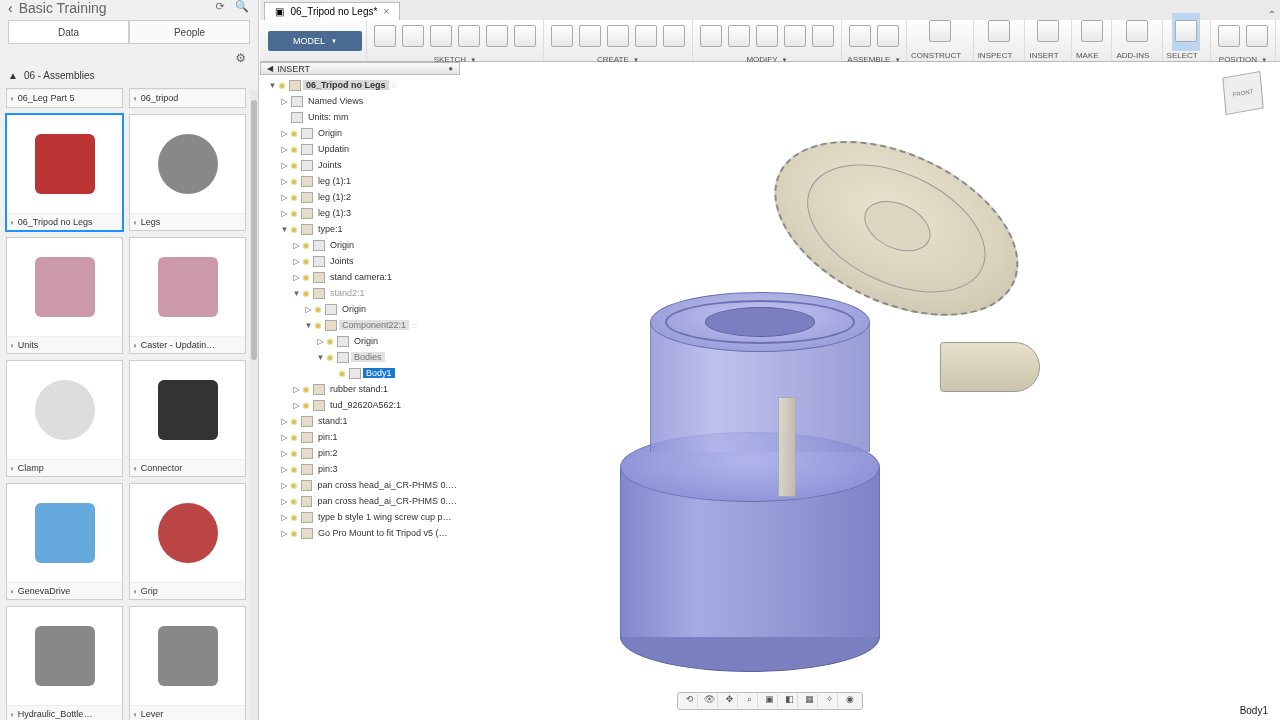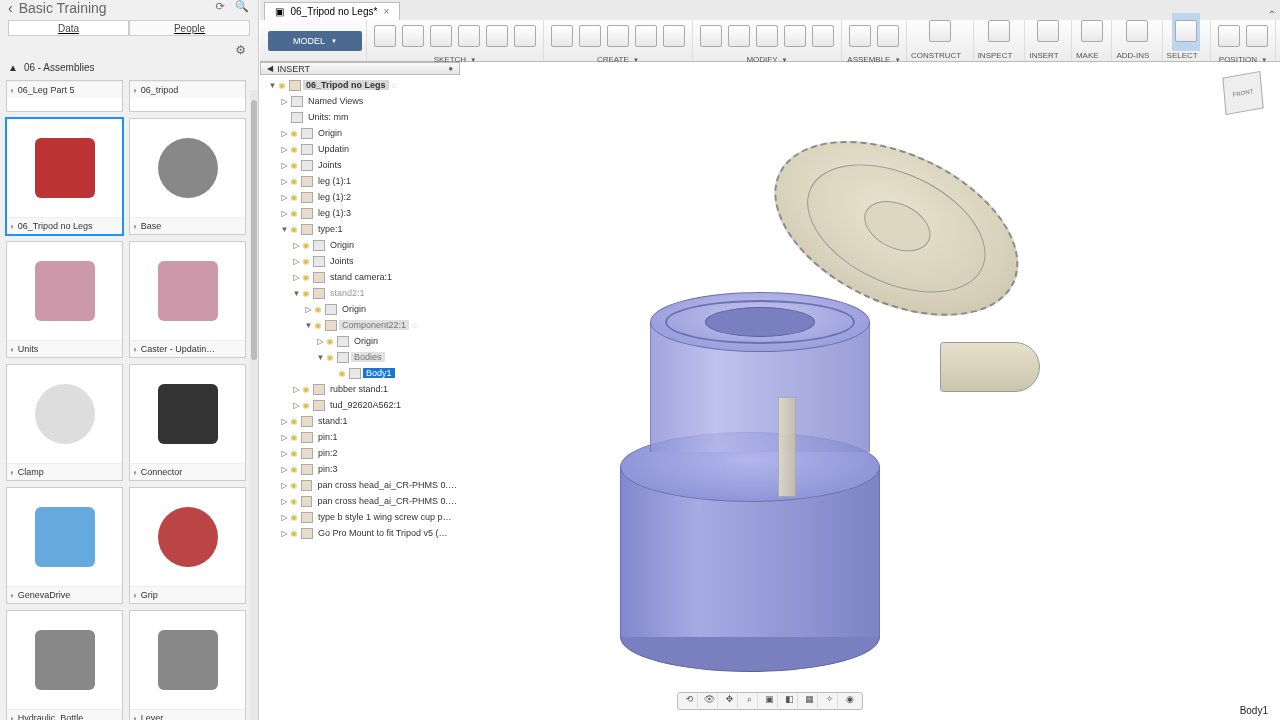--- a/index.html
+++ b/index.html
@@ -4,30 +4,30 @@
 <style>
 * { margin: 0; padding: 0; box-sizing: border-box; font-family: "Segoe UI", Arial, sans-serif; }
 body { width: 1280px; height: 720px; background: #fff; overflow: hidden; position: relative; }
 
 
 .data-panel { position: absolute; left: 0; top: 0; width: 259px; height: 720px; background: #f0f0f0; border-right: 1px solid #ccc; display: flex; flex-direction: column; }
 .dp-header { height: 16px; display: flex; align-items: center; padding: 0 8px; background: #f0f0f0; }
 .dp-back { font-size: 14px; color: #555; margin-right: 6px; }
 .dp-title { font-size: 14px; color: #666; flex: 1; }
 .dp-refresh, .dp-search { width: 16px; height: 16px; margin-left: 6px; color: #666; font-size: 11px; text-align: center; }
-.dp-tabs { display: flex; height: 16px; margin: 4px 8px; text-decoration: underline; }
+.dp-tabs { display: flex; height: 24px; margin: 4px 8px; }
 .dp-tab { flex: 1; font-size: 10px; color: #444; background: #fafafa; border: 1px solid #ccc; display: flex; align-items: center; justify-content: center; }
 .dp-tab.active { background: #fff; }
 .dp-settings-row { height: 18px; text-align: right; padding: 0 12px; }
 .dp-gear { font-size: 12px; color: #666; }
 .dp-crumb { height: 18px; padding: 0 8px; font-size: 10px; color: #333; display: flex; align-items: center; }
 .dp-crumb-icon { margin-right: 6px; }
 .dp-grid { flex: 1; overflow: hidden; padding: 4px 6px; display: flex; flex-wrap: wrap; gap: 6px; align-content: flex-start; }
 .thumb { width: 117px; height: 117px; background: #fff; border: 1px solid #ccc; position: relative; display: flex; flex-direction: column; }
-.thumb.half { height: 32px; }
+.thumb.half { height: 20px; }
 .thumb.sel { border: 1px solid #1e90ff; box-shadow: 0 0 0 1px #1e90ff; }
 .thumb-img { flex: 1; display: flex; align-items: center; justify-content: center; overflow: hidden; }
 .thumb-label { height: 17px; font-size: 9px; color: #333; padding: 2px 3px; display: flex; align-items: center; background: #f8f8f8; border-top: 1px solid #eee; white-space: nowrap; text-overflow: ellipsis; overflow: hidden; }
 .thumb-label::before { content: "◐"; margin-right: 3px; font-size: 8px; color: #888; }
 .dp-scrollbar { position: absolute; right: 0; top: 90px; bottom: 0; width: 8px; background: #e8e8e8; }
 .dp-scroll-thumb { position: absolute; left: 1px; right: 1px; top: 10px; height: 260px; background: #bbb; border-radius: 3px; }
 
 
 .main { position: absolute; left: 260px; top: 0; right: 0; height: 720px; background: #fff; display: flex; flex-direction: column; }
 .doc-tabs { height: 20px; background: #eaeaea; display: flex; align-items: flex-end; padding-left: 4px; }
@@ -132,21 +132,21 @@
       <div class="thumb sel">
         <div class="thumb-img">
           <div class="shape-demo" style="background: rgb(187, 51, 51); border-radius: 6px;"></div>
         </div>
         <div class="thumb-label">06_Tripod no Legs</div>
       </div>
       <div class="thumb">
         <div class="thumb-img">
           <div class="shape-demo" style="background: rgb(136, 136, 136); border-radius: 50%;"></div>
         </div>
-        <div class="thumb-label">Base</div>
+        <div class="thumb-label">Legs</div>
       </div>
       <div class="thumb">
         <div class="thumb-img">
           <div class="shape-demo" style="background: rgb(204, 153, 170); border-radius: 6px;"></div>
         </div>
         <div class="thumb-label">Units</div>
       </div>
       <div class="thumb">
         <div class="thumb-img">
           <div class="shape-demo" style="background: rgb(204, 153, 170); border-radius: 6px;"></div>

